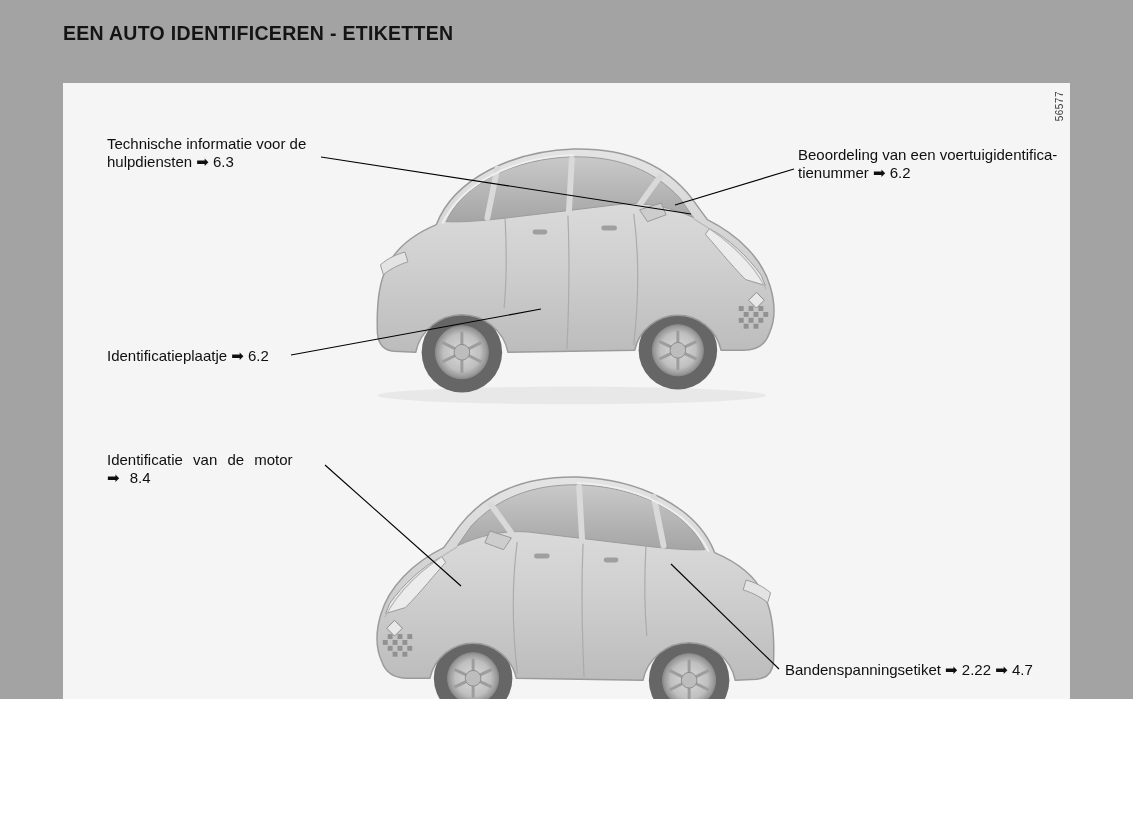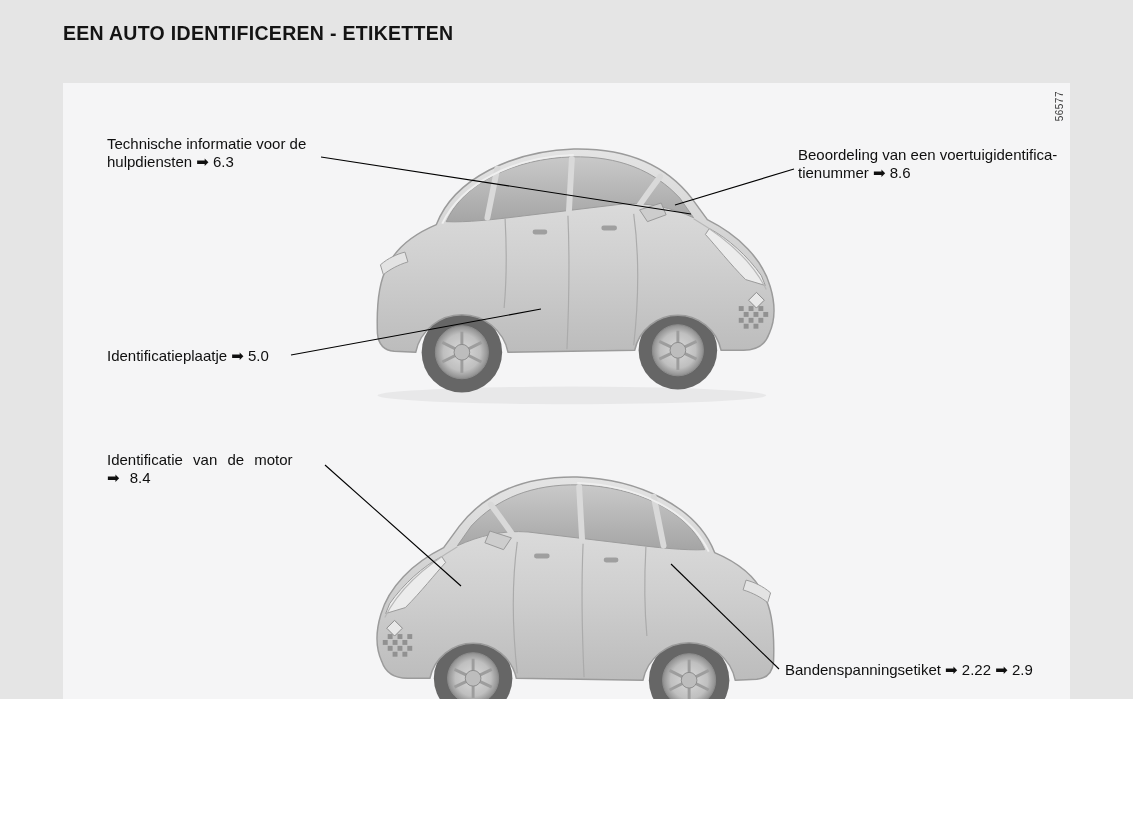--- a/index.html
+++ b/index.html
@@ -1,18 +1,18 @@
 <!DOCTYPE html>
 <html><head>
 <meta charset="utf-8">
 <style>
   * { margin:0; padding:0; box-sizing:border-box; }
   html,body { width:1133px; height:839px; background:#ffffff;
               font-family:"Liberation Sans", sans-serif; color:#111; }
-  .page { position:relative; width:1133px; height:699px; overflow:hidden; background:#e5e5e5; }
+  .page { position:relative; width:1133px; height:699px; overflow:hidden; background:#a3a3a3; }
 
   .title { position:absolute; left:63px; top:22px; font-size:19.5px; font-weight:bold;
            letter-spacing:.3px; color:#141414; }
 
   .figure { position:absolute; left:63px; top:83px; width:1007px; height:688px;
             background:#f5f5f6; }
 
   .figid { position:absolute; top:8px; right:5px; writing-mode:vertical-rl;
            transform:rotate(180deg); font-size:10px; color:#3a3a3a; letter-spacing:.5px; }
 
@@ -144,23 +144,23 @@
       <line x1="258" y1="74" x2="628" y2="131"></line>
       <line x1="731" y1="86" x2="612" y2="122"></line>
       <line x1="228" y1="272" x2="478" y2="226"></line>
       <line x1="262" y1="382" x2="398" y2="503"></line>
       <line x1="716" y1="586" x2="608" y2="481"></line>
     </svg>
 
     <div class="callout c1">Technische informatie voor de
 hulpdiensten ➡ 6.3</div>
     <div class="callout c2">Beoordeling van een voertuigidentifica-
-tienummer ➡ 8.6</div>
-    <div class="callout c3">Identificatieplaatje ➡ 5.0</div>
+tienummer ➡ 6.2</div>
+    <div class="callout c3">Identificatieplaatje ➡ 6.2</div>
     <div class="callout c4">Identificatie van de motor
 ➡ 8.4</div>
-    <div class="callout c5">Bandenspanningsetiket ➡ 2.22 ➡ 2.9</div>
+    <div class="callout c5">Bandenspanningsetiket ➡ 2.22 ➡ 4.7</div>
 
   </div>
 
   <div class="pageno">0.5</div>
 
 </div>
 
 </body></html>

